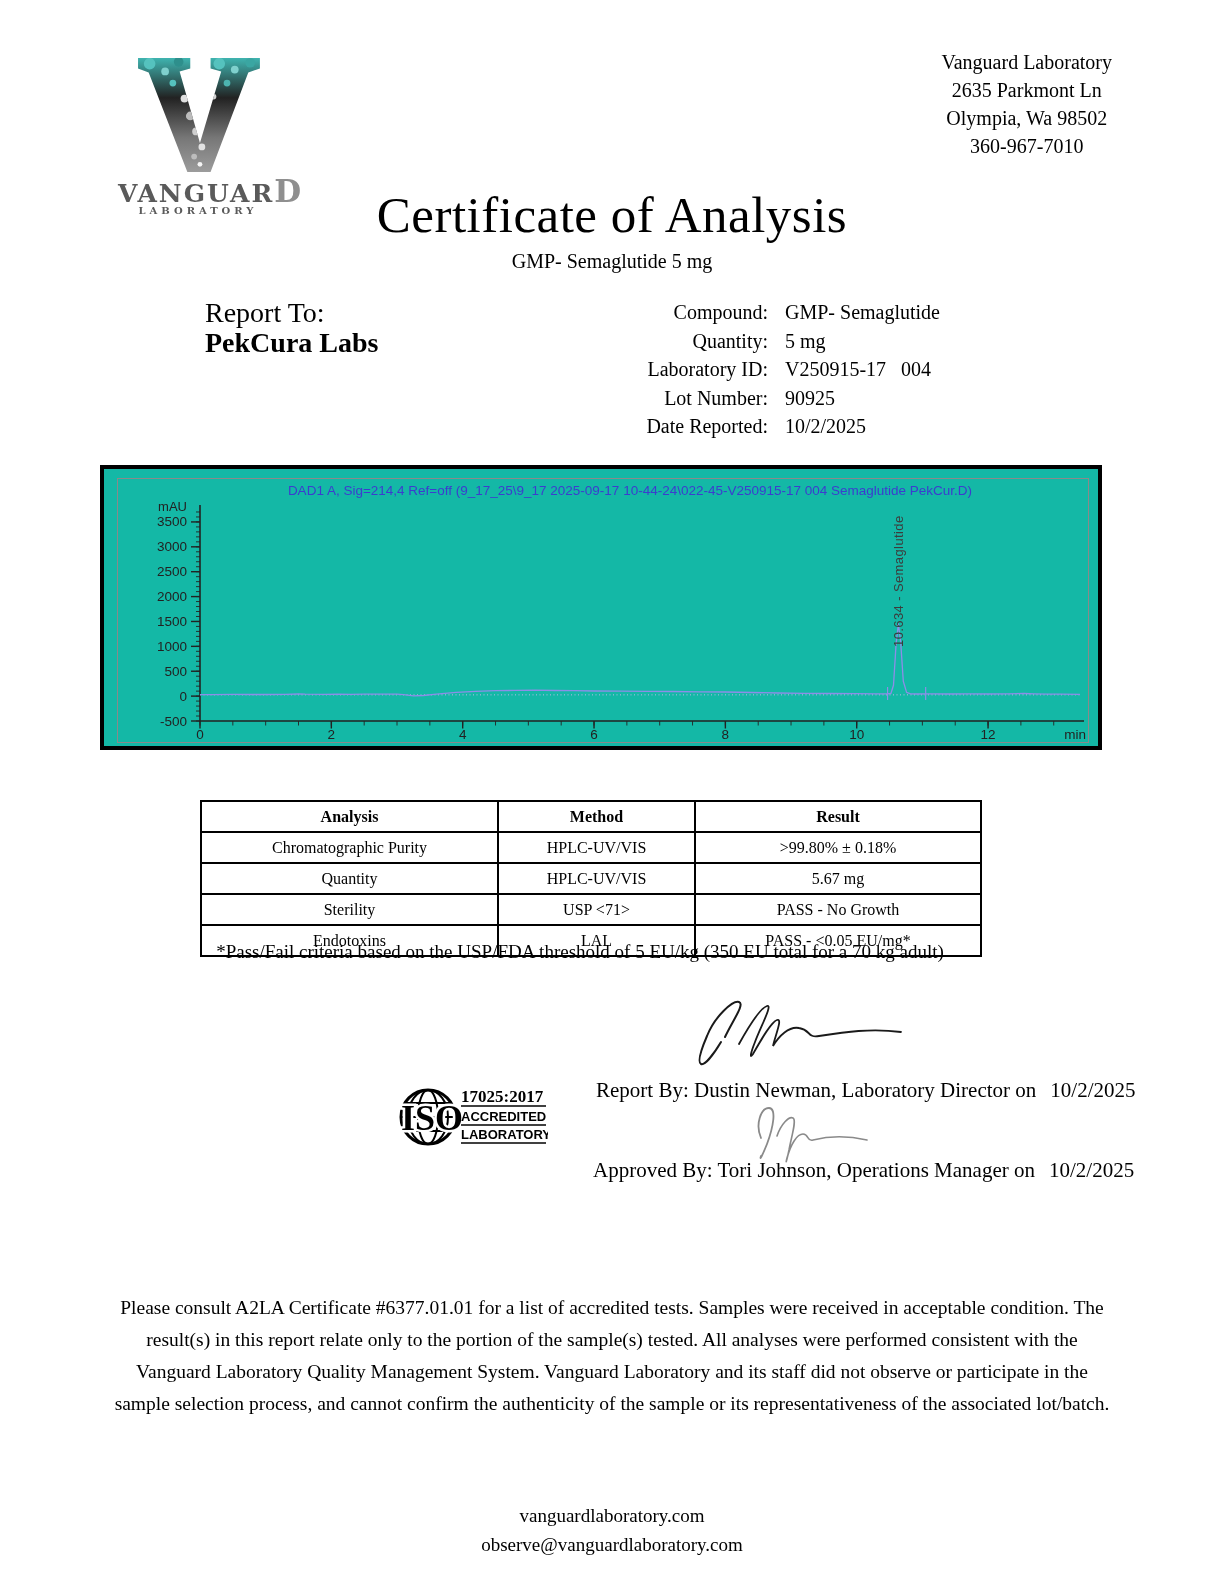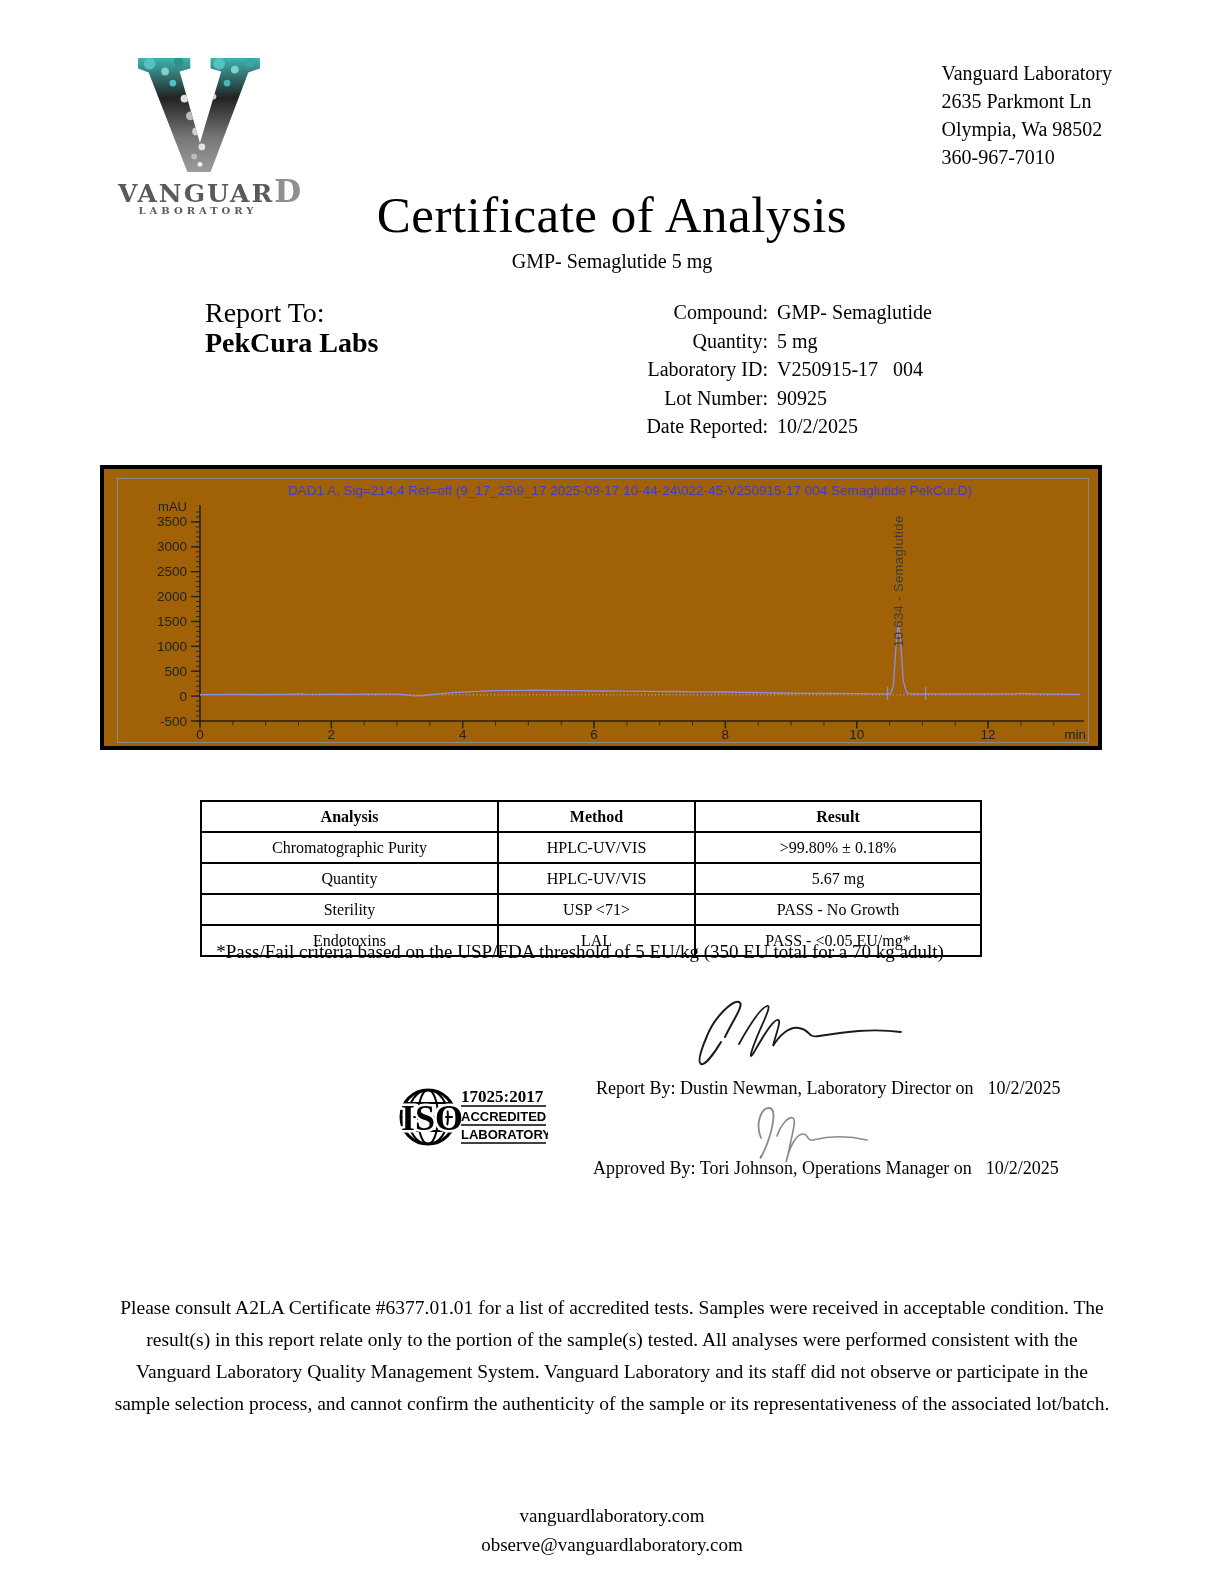--- a/index.html
+++ b/index.html
@@ -7,47 +7,47 @@
     position:relative;width:1224px;height:1584px;margin:0 auto;background:#ffffff;
     font-family:"Liberation Serif", serif;color:#000;overflow:hidden;
   }
   
   .logo{position:absolute;left:118px;top:56px;width:160px;text-align:center;}
   .logo-word{font-family:"DejaVu Serif", serif;font-weight:bold;color:#5a5a5a;
     font-size:25px;letter-spacing:2px;line-height:22px;margin-top:2px;}
   .logo-word .bigD{font-size:31px;color:#8f8f8f;}
   .logo-sub{font-family:"DejaVu Serif", serif;font-weight:bold;color:#5a5a5a;
     font-size:10px;letter-spacing:4px;margin-top:0;}
-  .address{position:absolute;top:59px;right:112px;text-align:left;font-size:20px;line-height:28px;}
+  .address{position:absolute;top:48px;right:112px;text-align:center;font-size:20px;line-height:28px;}
   
   .title-block{position:absolute;top:186px;left:0;width:100%;text-align:center;}
   .title-main{font-size:51px;font-weight:normal;margin:0;letter-spacing:0.5px;}
   .title-sub{font-size:20px;margin-top:6px;}
   
   .report-to{position:absolute;left:205px;top:298px;font-size:28px;line-height:30px;}
   .report-to .bold{font-weight:bold;}
   .fields{position:absolute;left:470px;top:298px;font-size:20px;}
-  .frow{display:flex;line-height:28.6px;}
+  .frow{display:flex;line-height:28.6px;gap:8px;}
   .flabel{width:298px;text-align:right;}
   .fval{margin-left:9px;white-space:pre;}
   
-  .chart-box{position:absolute;left:100px;top:465px;width:994px;height:277px;border:4px solid #000;background:#a16207;}
+  .chart-box{position:absolute;left:100px;top:465px;width:994px;height:277px;border:4px solid #000;background:#14b8a6;}
   .chart-inner{position:absolute;left:13px;top:9px;width:970px;height:263px;border:1px solid #8a8a8a;}
   
   .analysis-table{position:absolute;left:200px;top:800px;border-collapse:collapse;font-size:16px;}
   .analysis-table th,.analysis-table td{border:2px solid #000;text-align:center;padding:1px 6px;height:27px;}
   .analysis-table th{font-weight:bold;}
   .col-analysis{width:283px;}
   .col-method{width:183px;}
   .col-result{width:272px;}
   .footnote{position:absolute;left:170px;top:941px;width:820px;text-align:center;font-size:19px;}
   
   .sig1{position:absolute;left:695px;top:992px;}
   .sig2{position:absolute;left:733px;top:1098px;}
-  .sign-line{position:absolute;font-size:18px;white-space:nowrap;}
+  .sign-line{position:absolute;font-size:21px;white-space:nowrap;}
   .sign-line .date{margin-left:14px;}
   .report-by{left:596px;top:1078px;}
   .approved-by{left:593px;top:1158px;}
   .iso-badge{position:absolute;left:398px;top:1086px;}
   
   .disclaimer{position:absolute;left:108px;top:1292px;width:1008px;text-align:center;
     font-size:19.5px;line-height:32px;}
   .footer{position:absolute;left:0;top:1501px;width:100%;text-align:center;font-size:19px;line-height:29px;}
 </style>
 </head>

